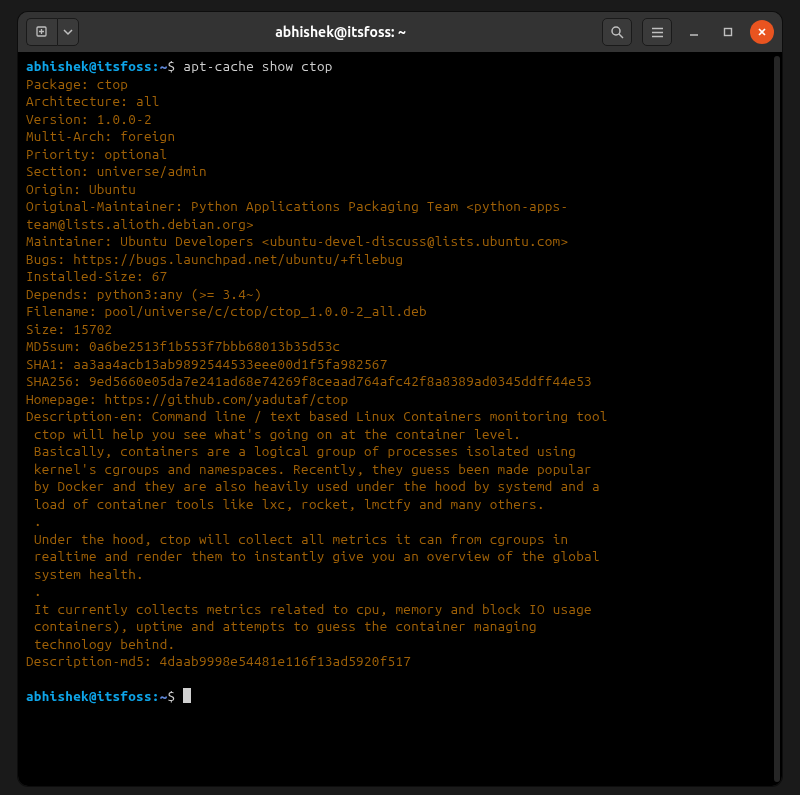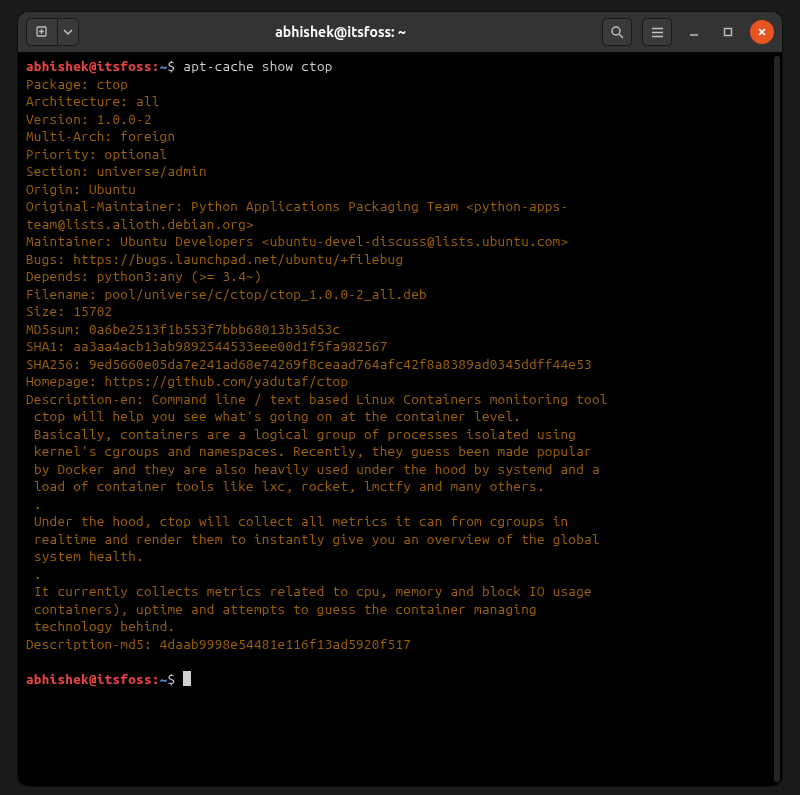--- a/index.html
+++ b/index.html
@@ -112,21 +112,21 @@
     .scrollbar {
       position: absolute;
       right: 2px;
       top: 4px;
       width: 6px;
       height: calc(100% - 8px);
       background: rgba(255,255,255,0.15);
       border-radius: 3px;
     }
     .prompt-user {
-      color: #ef4444;
+      color: #0ea5e9;
       font-weight: bold;
     }
     .prompt-path {
       color: #5f87d7;
       font-weight: bold;
     }
     .prompt-dollar {
       color: #d0d0d0;
     }
     .cmd {
@@ -212,20 +212,21 @@
         <div class="line output">Package: ctop</div>
         <div class="line output">Architecture: all</div>
         <div class="line output">Version: 1.0.0-2</div>
         <div class="line output">Multi-Arch: foreign</div>
         <div class="line output">Priority: optional</div>
         <div class="line output">Section: universe/admin</div>
         <div class="line output">Origin: Ubuntu</div>
         <div class="line output">Original-Maintainer: Python Applications Packaging Team &lt;python-apps-team@lists.alioth.debian.org&gt;</div>
         <div class="line output">Maintainer: Ubuntu Developers &lt;ubuntu-devel-discuss@lists.ubuntu.com&gt;</div>
         <div class="line output">Bugs: https://bugs.launchpad.net/ubuntu/+filebug</div>
+        <div class="line output">Installed-Size: 67</div>
         <div class="line output">Depends: python3:any (&gt;= 3.4~)</div>
         <div class="line output">Filename: pool/universe/c/ctop/ctop_1.0.0-2_all.deb</div>
         <div class="line output">Size: 15702</div>
         <div class="line output">MD5sum: 0a6be2513f1b553f7bbb68013b35d53c</div>
         <div class="line output">SHA1: aa3aa4acb13ab9892544533eee00d1f5fa982567</div>
         <div class="line output">SHA256: 9ed5660e05da7e241ad68e74269f8ceaad764afc42f8a8389ad0345ddff44e53</div>
         <div class="line output">Homepage: https://github.com/yadutaf/ctop</div>
         <div class="line output">Description-en: Command line / text based Linux Containers monitoring tool</div>
         <div class="line output"> ctop will help you see what's going on at the container level.</div>
         <div class="line output"> Basically, containers are a logical group of processes isolated using</div>

